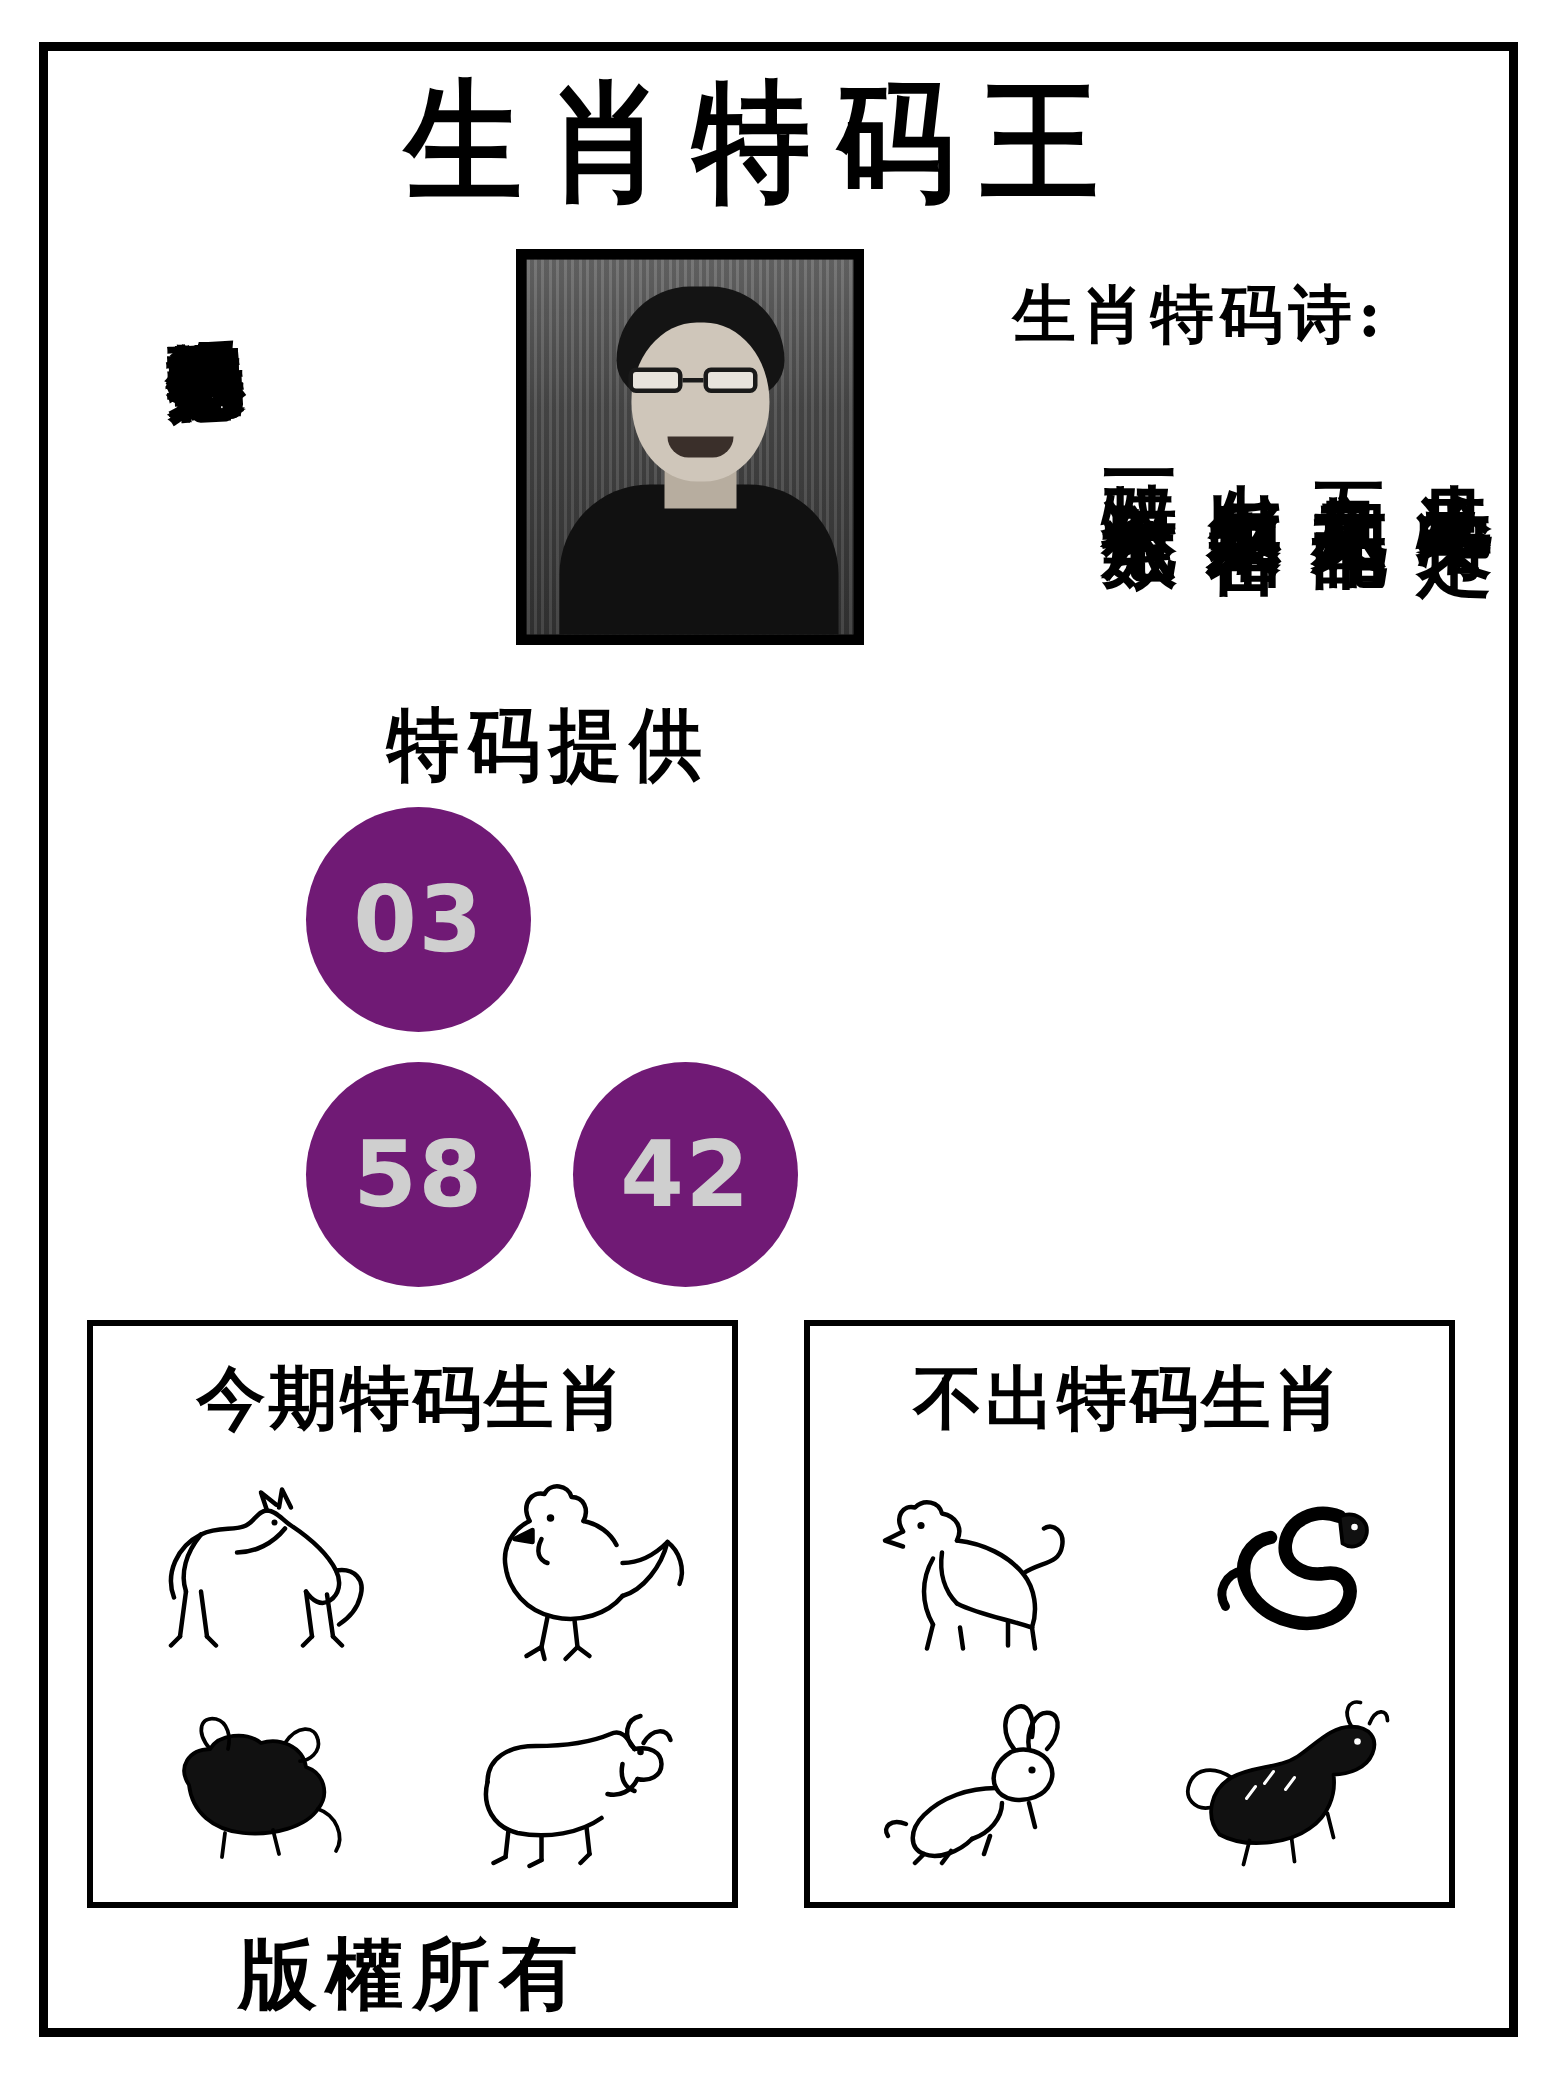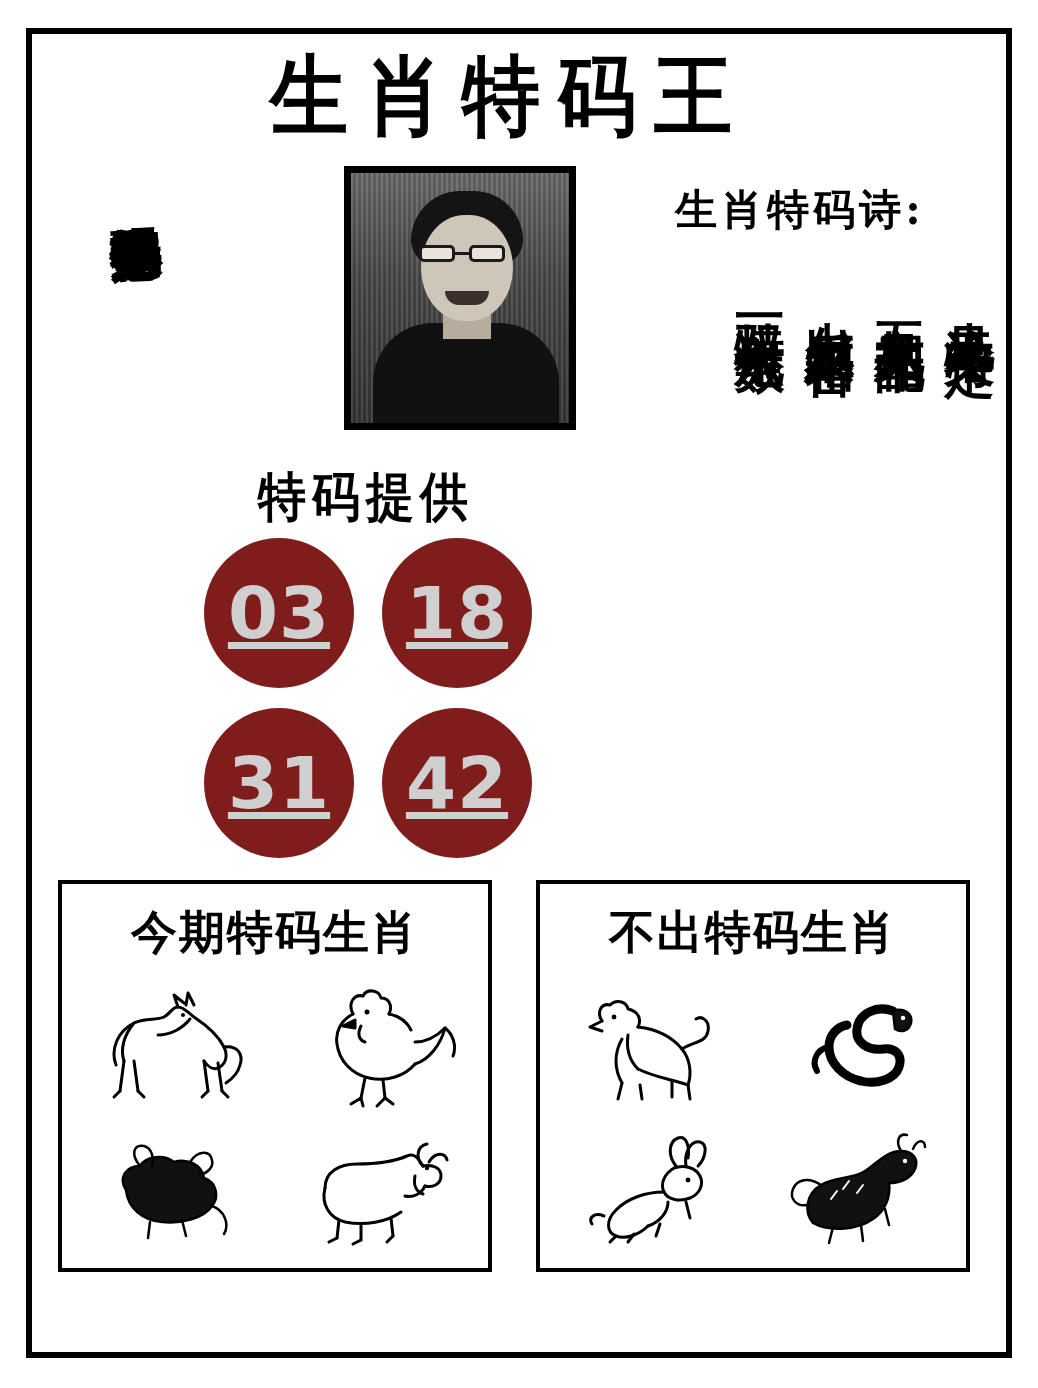--- a/index.html
+++ b/index.html
@@ -165,30 +165,29 @@
     left: 196px;
     top: 538px;
     width: 344px;
     height: 326px;
   }
   .ball {
     position: absolute;
     width: 150px;
     height: 150px;
     border-radius: 50%;
-    background: #7f1d1d;
+    background: #701a75;
     color: #cfcfcf;
     font-family: "DejaVu Sans", "Liberation Sans", sans-serif;
     font-weight: bold;
-    font-size: 72px;
+    font-size: 61px;
     display: flex;
     align-items: center;
     justify-content: center;
     letter-spacing: 1px;
-    text-decoration: underline;
   }
   .ball.b0 { left: 8px;   top: 0px; }
   .ball.b1 { left: 186px; top: 0px; }
   .ball.b2 { left: 8px;   top: 170px; }
   .ball.b3 { left: 186px; top: 170px; }
 
   
   .poem-title {
     position: absolute;
     left: 600px;
@@ -298,22 +297,21 @@
     <div class="photo-glass l"></div>
     <div class="photo-glass r"></div>
     <div class="photo-bridge"></div>
     <div class="photo-mouth"></div>
   </div>
 
   <div class="tema-heading">特码提供</div>
 
   <div class="balls">
     <div class="ball b0">03</div>
-    <div class="ball b1">18</div>
-    <div class="ball b2">31</div>
+    <div class="ball b2">58</div>
     <div class="ball b3">42</div>
   </div>
 
   <div class="poem-title">生肖特码诗:</div>
 
   <div class="poem">
     <div class="poem-col">未见泠中特又定</div>
     <div class="poem-col">五六相见又相配</div>
     <div class="poem-col">出尔反尔来相合</div>
     <div class="poem-col">特双一六七尾数</div>
@@ -432,13 +430,14 @@
             <path d="M48 58 C36 50 24 52 20 62 C16 72 24 80 34 78" fill="none"></path>
             <path d="M60 100 L56 116 M88 98 L90 114 M112 82 L116 98" fill="none"></path>
             <circle cx="132" cy="34" r="2.2" fill="#fff" stroke="none"></circle>
             <path d="M70 62 L76 54 M84 66 L90 58 M58 72 L64 64" fill="none" stroke="#fff" stroke-width="2"></path>
           </g>
         </svg>
       </div>
     </div>
   </div>
 
+  <div class="footer-left">版權所有</div>
 </div>
 
 </body></html>

